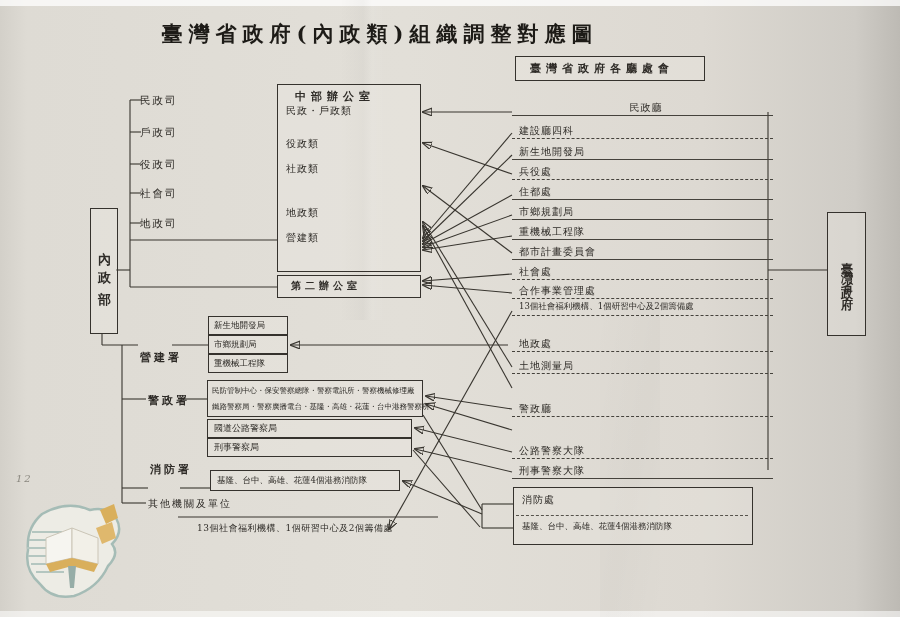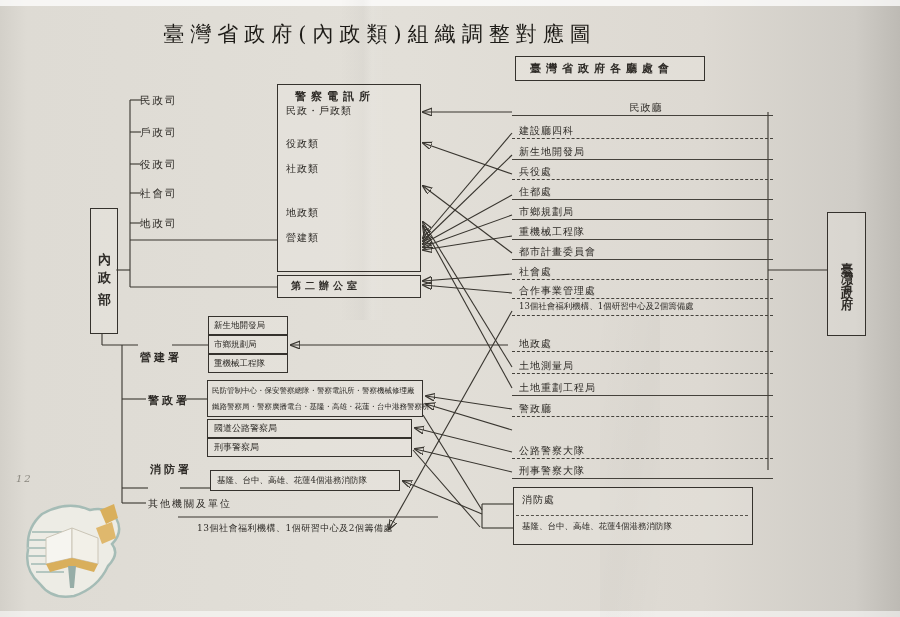--- a/index.html
+++ b/index.html
@@ -2,21 +2,21 @@
 <html><head>
 <meta charset="utf-8">
 <style>
   html,body{margin:0;padding:0;background:#f4f3f0;}
   #paper{position:relative;width:900px;height:617px;overflow:hidden;
     font-family:"DejaVu Serif","DejaVu Sans",serif;color:#2e2b27;
     background:linear-gradient(90deg,#d3d0c9 0,#dedbd4 3%,#e2dfd8 45%,#ddd9d2 78%,#cfccc6 95%,#bdbab4 100%);}
   .t{position:absolute;white-space:nowrap;}
   .edge{position:absolute;pointer-events:none;}
   .crease{position:absolute;pointer-events:none;opacity:.5;}
-  #title{left:110px;top:20px;width:540px;text-align:center;font-size:21px;font-weight:400;letter-spacing:6px;color:#1d1b17;}
+  #title{left:110px;top:20px;width:540px;text-align:center;font-size:21px;font-weight:700;letter-spacing:6px;color:#1d1b17;}
   .box{position:absolute;border:1.5px solid #35322d;background:rgba(236,233,226,.35);}
   .vbox{display:flex;align-items:center;justify-content:center;writing-mode:vertical-rl;text-orientation:upright;}
   #hdrbox{left:515px;top:56px;width:190px;height:25px;font-size:11px;letter-spacing:5px;
     display:flex;align-items:center;padding-left:14px;box-sizing:border-box;font-weight:700;}
   #moibox{left:90px;top:208px;width:26px;height:124px;font-size:13px;letter-spacing:20px;font-weight:700;}
   #tpgbox{left:827px;top:212px;width:37px;height:122px;font-size:12px;letter-spacing:9px;font-weight:700;}
   .munit{font-size:10.5px;letter-spacing:2px;left:140px;}
   #cobox{left:277px;top:84px;width:142px;height:186px;}
   #cotitle{left:295px;top:89px;font-size:11px;letter-spacing:5px;font-weight:700;}
   .coitem{left:286px;font-size:10px;letter-spacing:1px;}
@@ -118,21 +118,21 @@
     <span>內政部</span>
   </div>
 
   <div class="t munit" style="top:94px;">民政司</div>
   <div class="t munit" style="top:126px;">戶政司</div>
   <div class="t munit" style="top:158px;">役政司</div>
   <div class="t munit" style="top:187px;">社會司</div>
   <div class="t munit" style="top:217px;">地政司</div>
 
   <div class="box" id="cobox"></div>
-  <div class="t" id="cotitle">警察電訊所</div>
+  <div class="t" id="cotitle">中部辦公室</div>
   <div class="t coitem" style="top:104px;">民政・戶政類</div>
   <div class="t coitem" style="top:137px;">役政類</div>
   <div class="t coitem" style="top:162px;">社政類</div>
   <div class="t coitem" style="top:206px;">地政類</div>
   <div class="t coitem" style="top:231px;">營建類</div>
   <div class="box" id="sobox"></div>
   <div class="t" id="sotext">第二辦公室</div>
 
   <div class="t aglabel" style="left:140px;top:338px;margin-top:12px;">營建署</div>
   <div class="sbox" style="top:316px;">新生地開發局</div>
@@ -163,21 +163,20 @@
   <div class="pu dash" style="top:165px;">兵役處</div>
   <div class="pu" style="top:185px;">住都處</div>
   <div class="pu" style="top:205px;">市鄉規劃局</div>
   <div class="pu" style="top:225px;">重機械工程隊</div>
   <div class="pu" style="top:245px;">都市計畫委員會</div>
   <div class="pu dash" style="top:265px;">社會處</div>
   <div class="pu dash" style="top:284px;">合作事業管理處</div>
   <div class="pu tiny dash" style="top:301px;">13個社會福利機構、1個研習中心及2個籌備處</div>
   <div class="pu dash" style="top:337px;">地政處</div>
   <div class="pu dash" style="top:359px;">土地測量局</div>
-  <div class="pu" style="top:381px;">土地重劃工程局</div>
   <div class="pu dash" style="top:402px;">警政廳</div>
   <div class="pu dash" style="top:444px;">公路警察大隊</div>
   <div class="pu" style="top:464px;">刑事警察大隊</div>
 
   <div class="t" id="firebox">
     <div class="l1">消防處</div>
     <div class="div"></div>
     <div class="l2">基隆、台中、高雄、花蓮4個港務消防隊</div>
   </div>
 

